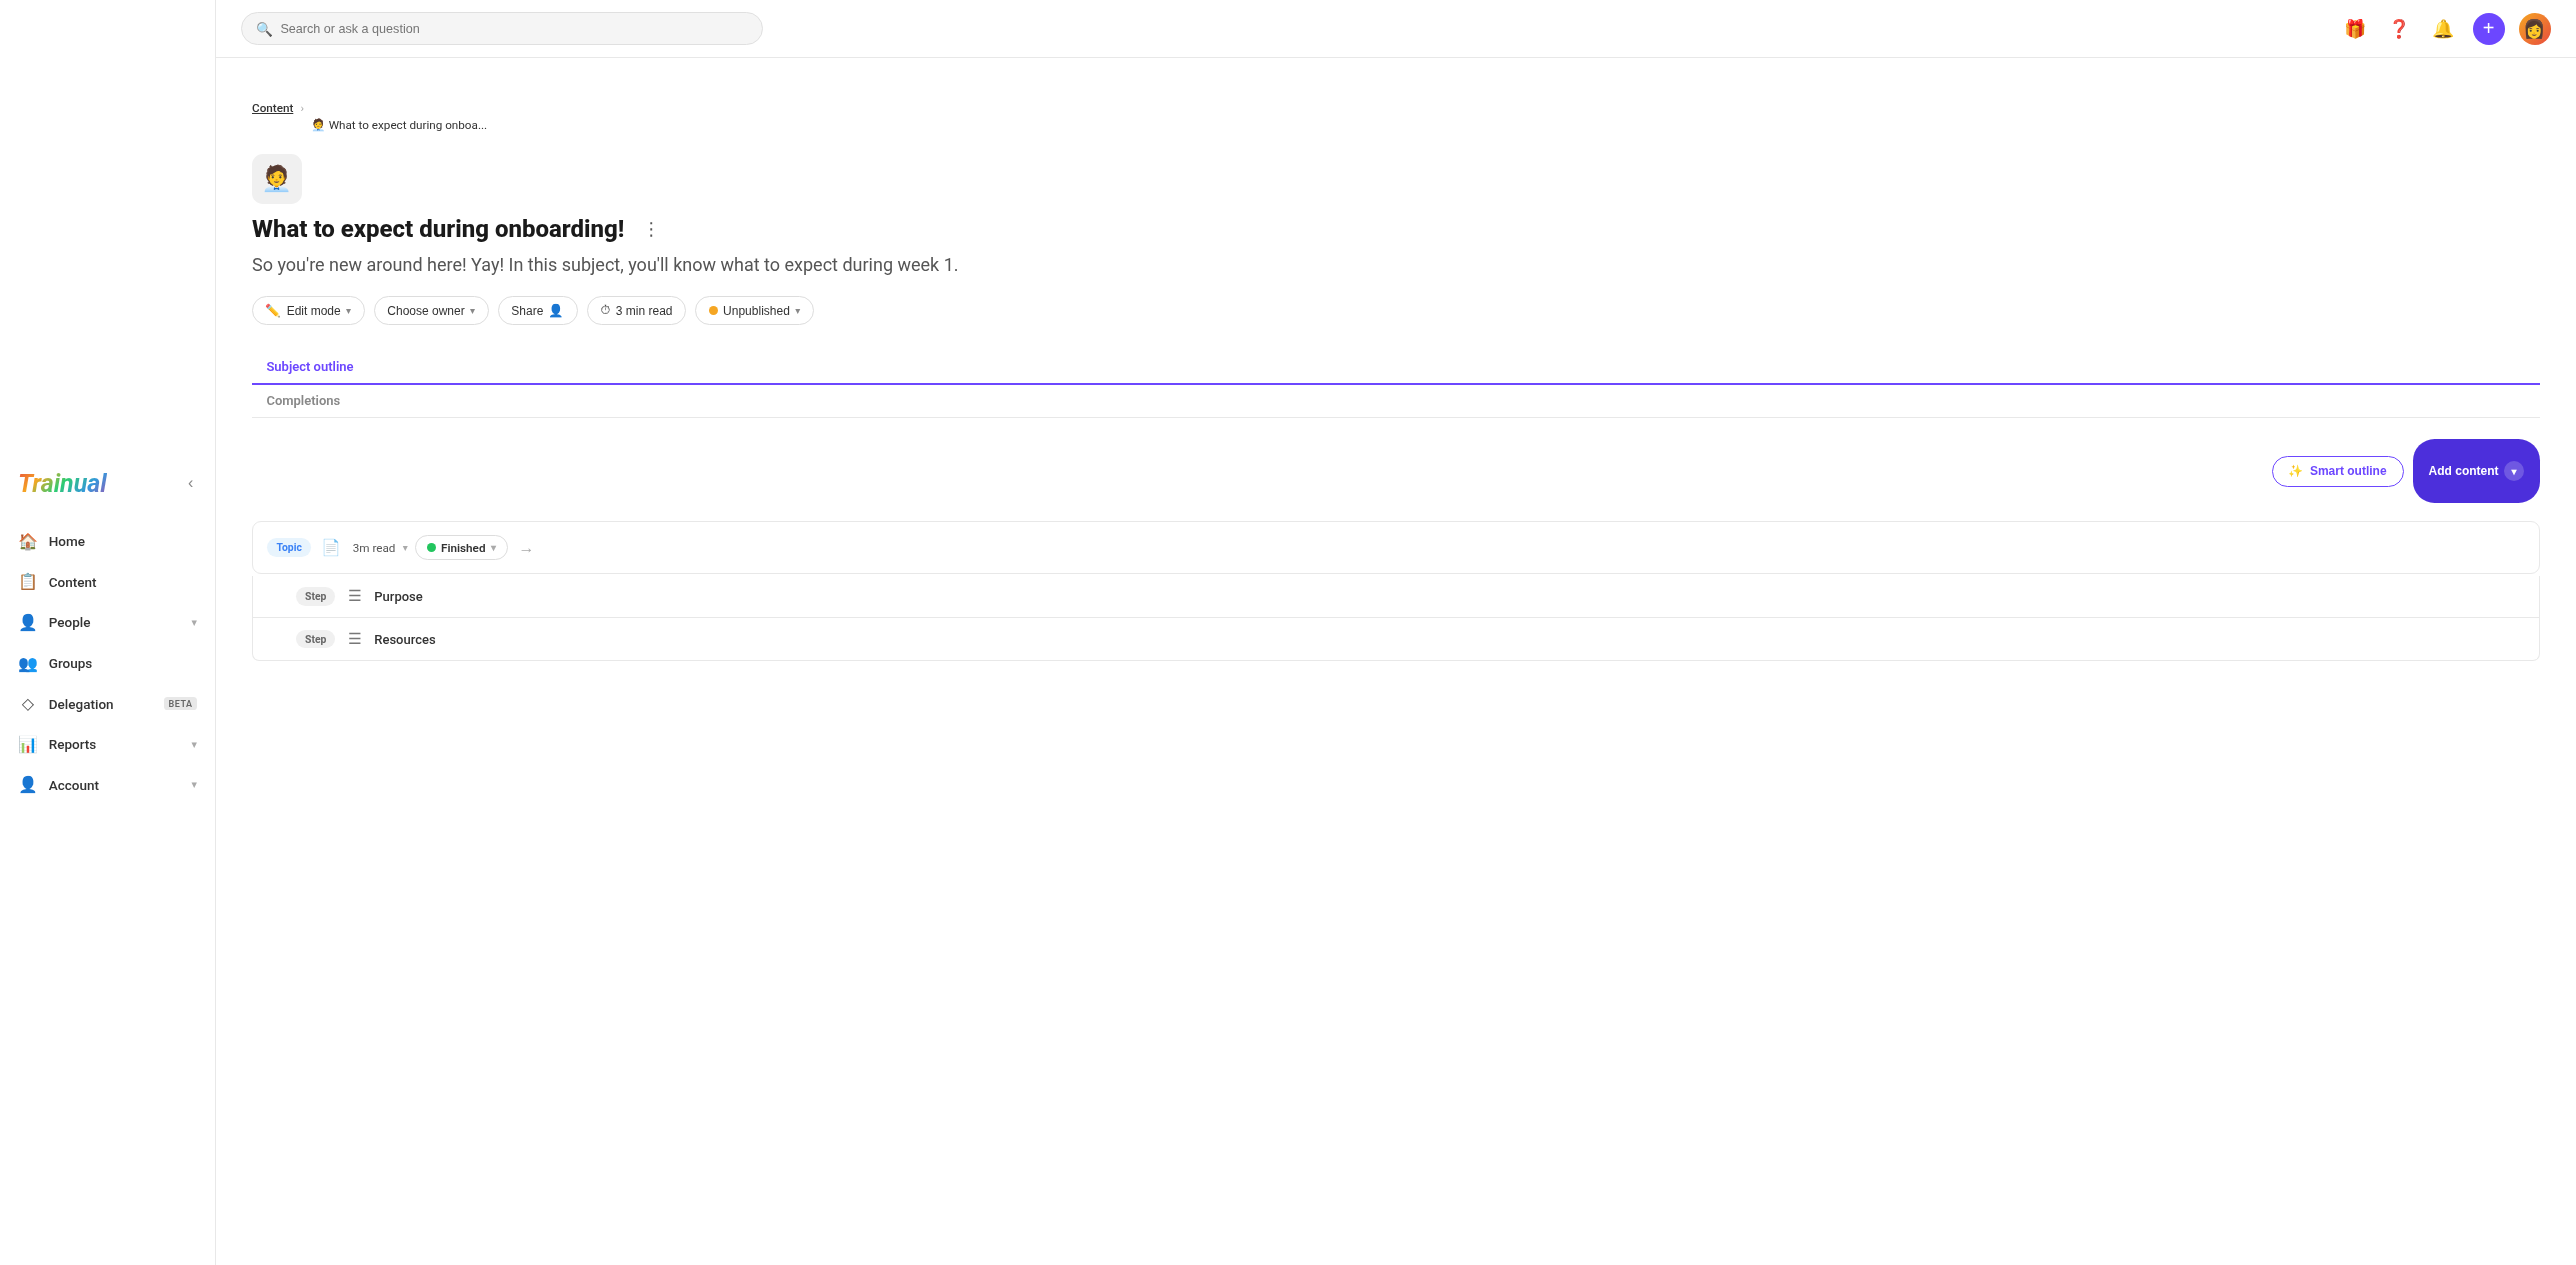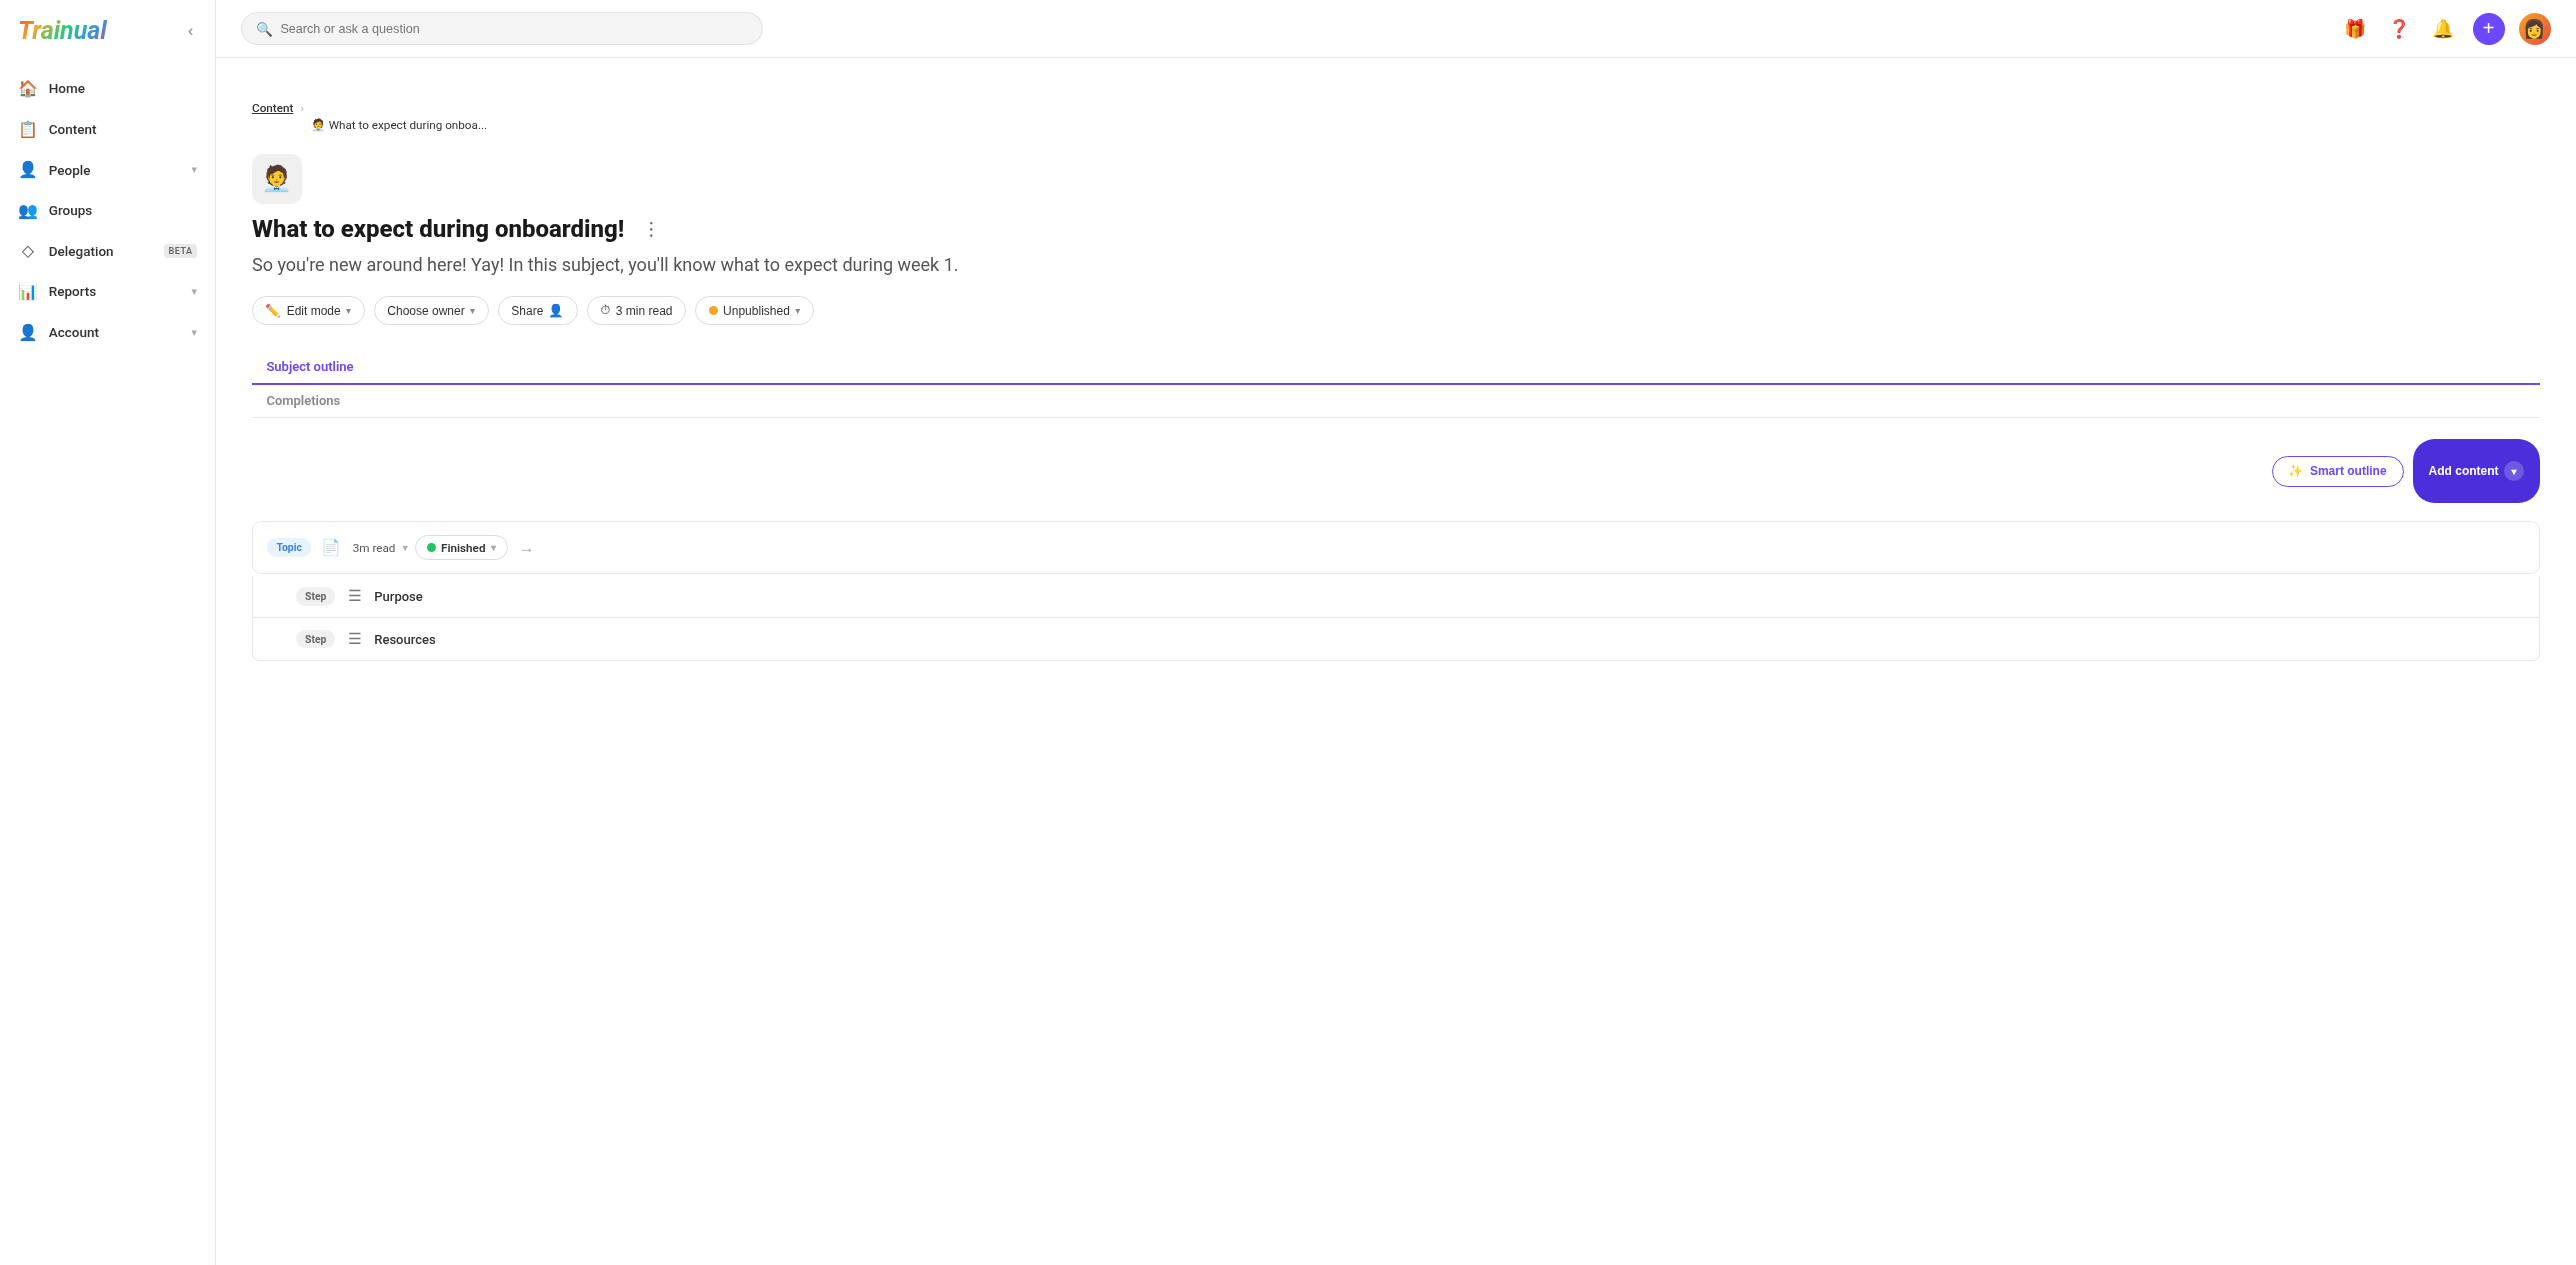--- a/index.html
+++ b/index.html
@@ -8,20 +8,21 @@
     
     .sidebar {
       width: 216px;
       min-width: 216px;
       background: #fff;
       border-right: 0.9px solid #e8e8e8;
       display: flex;
       flex-direction: column;
       height: 100vh;
       overflow-y: auto;
+      justify-content: center;
     }
     .sidebar-logo {
       padding: 16px 18px 16px 18px;
       display: flex;
       align-items: center;
       justify-content: space-between;
     }
     .logo-text {
       font-size: 25px;
       font-weight: 700;

